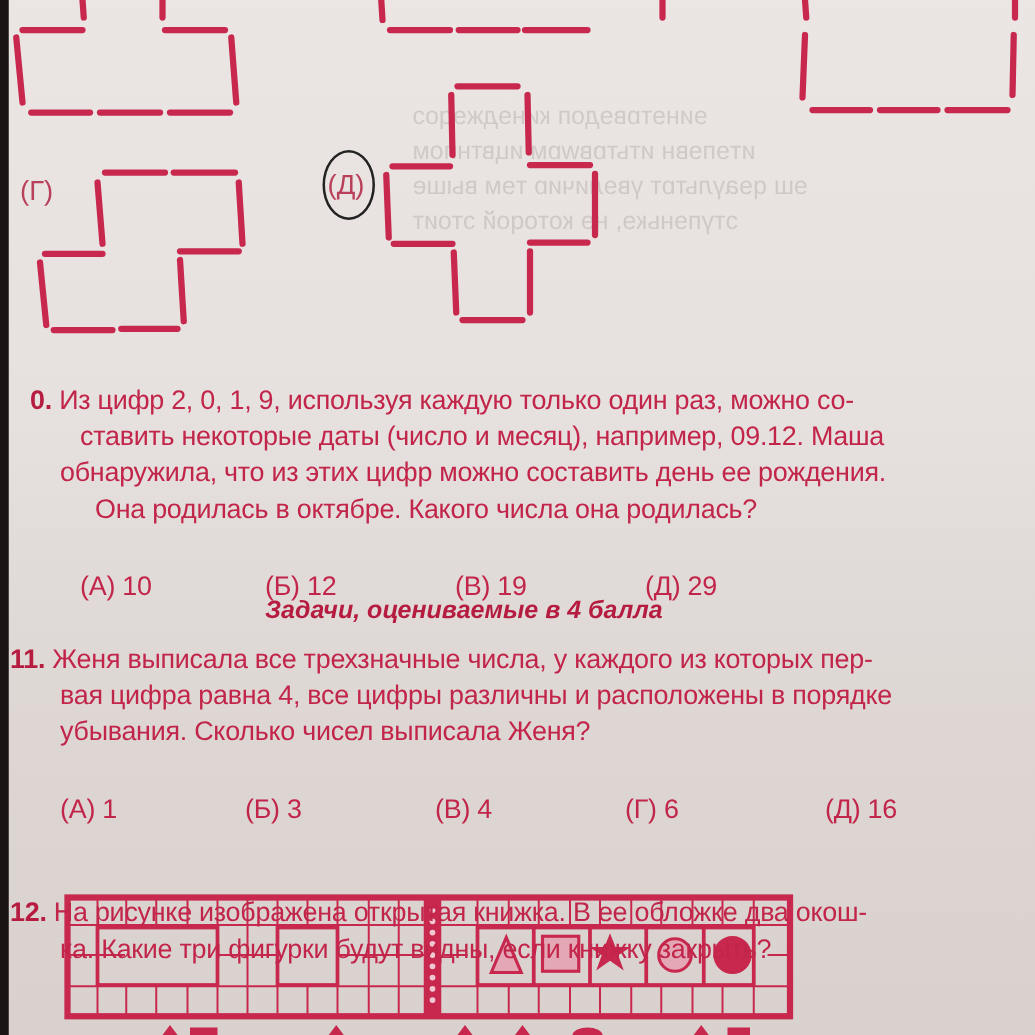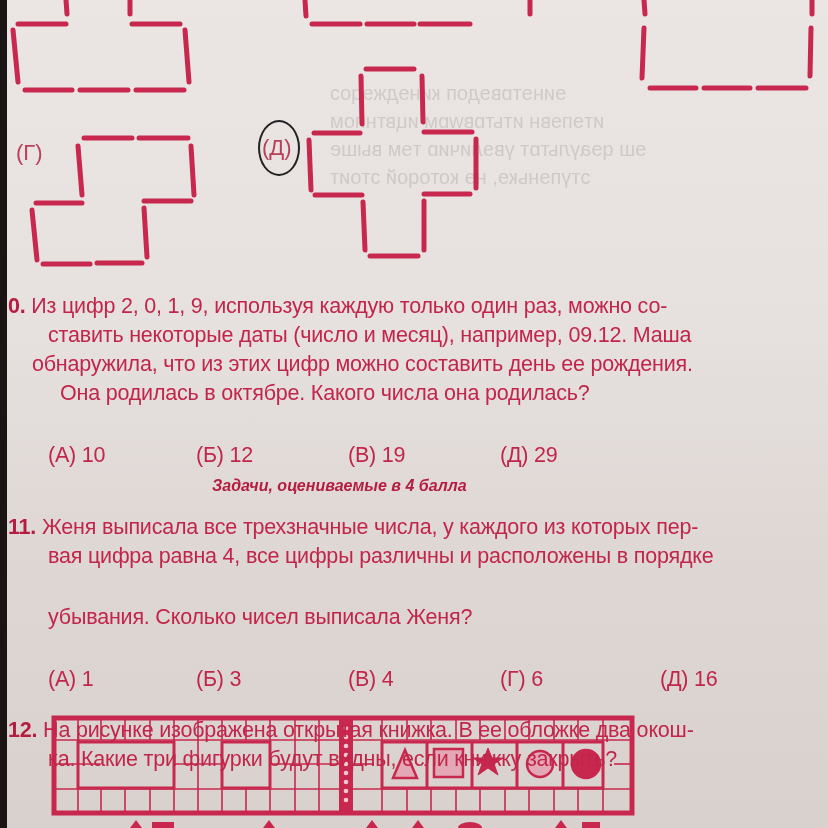--- a/index.html
+++ b/index.html
@@ -11,21 +11,21 @@
   }
   .edge { position:absolute; left:0; top:0; width:7px; height:828px; background:#1b1414; }
   svg.figs { position:absolute; left:0; top:0; }
   .label { position:absolute; font-size:22px; color:#b9405a; }
   .circle-mark { position:absolute; left:258px; top:120px; width:38px; height:52px; border:2px solid #222; border-radius:50%; }
   .problem { position:absolute; left:8px; font-size:21.5px; line-height:29px; letter-spacing:-0.2px; color:#c2254a; }
   .problem .num { font-weight:bold; color:#b51c40; }
   .problem .body { display:block; margin-left:28px; }
   .answers { display:flex; margin-left:40px;margin-top:33px; }
   .answers span { display:inline-block; }
-  .section-title { position:absolute; left:212px; top:477px; font-size:16px; font-weight:bold; font-style:italic; color:#b51c40; }
+  .section-title { position:absolute; left:212px; top:477px; font-size:20px; font-weight:bold; font-style:italic; color:#b51c40; }
   .ghost { position:absolute; color:rgba(120,110,105,0.22); font-size:20px; transform:scaleX(-1); white-space:nowrap; }
 </style>
 </head>
 <body>
 
 <div class="edge"></div>
 
 <div class="ghost" style="left:330px;top:82px;">ɘинɘтɒвɘдоп кинɘджɘqоɔ</div>
 <div class="ghost" style="left:330px;top:110px;">итɘпɘвн итьтɒвwɒм ицвтнпом</div>
 <div class="ghost" style="left:330px;top:138px;">ɘш qɘаүльтɒт үвɘличиɒ тɘм выше</div>
@@ -171,39 +171,39 @@
     <ellipse cx="470" cy="828" rx="12" ry="6"></ellipse>
     <polygon points="555,828 561,820 567,828"></polygon>
     <rect x="582" y="822" width="18" height="6"></rect>
   </g>
 </svg>
 
 <div class="label" style="left:16px;top:140px;">(Г)</div>
 <div class="label" style="left:262px;top:135px;color:#b9405a;">(Д)</div>
 <div class="circle-mark"></div>
 
-<div class="problem" style="top:292px;">
+<div class="problem" style="top:306px;padding-left:16px;">
   <div><span class="num">0.</span> <span>Из цифр 2, 0, 1, 9, используя каждую только один раз, можно со-</span></div>
   <span class="body" style="margin-left:40px;">ставить некоторые даты (число и месяц), например, 09.12. Маша</span>
   <span class="body" style="margin-left:24px;">обнаружила, что из этих цифр можно составить день ее рождения.</span>
   <span class="body" style="margin-left:52px;">Она родилась в октябре. Какого числа она родилась?</span>
   <div class="answers">
     <span style="width:148px;">(А) 10</span>
     <span style="width:152px;">(Б) 12</span>
     <span style="width:152px;">(В) 19</span>
     <span>(Д) 29</span>
   </div>
 </div>
 
 <div class="section-title">Задачи, оцениваемые в 4 балла</div>
 
 <div class="problem" style="top:513px;">
   <div><span class="num">11.</span> <span>Женя выписала все трехзначные числа, у каждого из которых пер-</span></div>
   <span class="body" style="margin-left:40px;">вая цифра равна 4, все цифры различны и расположены в порядке</span>
-  <span class="body" style="margin-left:40px;margin-top:32px;">убывания. Сколько чисел выписала Женя?</span>
+  <span class="body" style="margin-left:40px;">убывания. Сколько чисел выписала Женя?</span>
   <div class="answers">
     <span style="width:148px;">(А) 1</span>
     <span style="width:152px;">(Б) 3</span>
     <span style="width:152px;">(В) 4</span>
     <span style="width:160px;">(Г) 6</span>
     <span>(Д) 16</span>
   </div>
 </div>
 
 <div class="problem" style="top:668px;margin-top:48px;">

